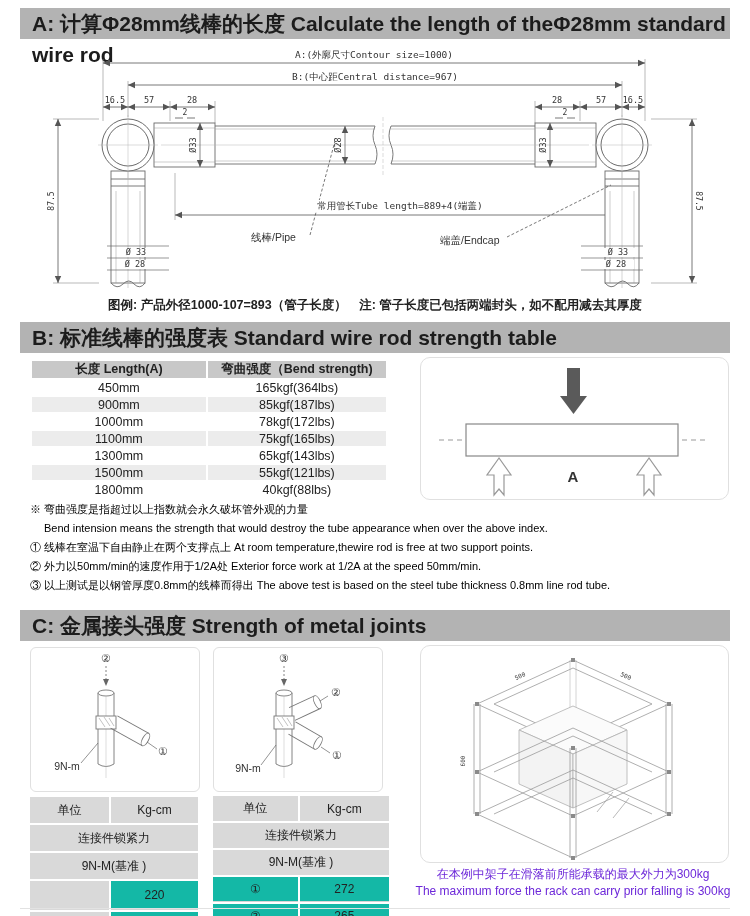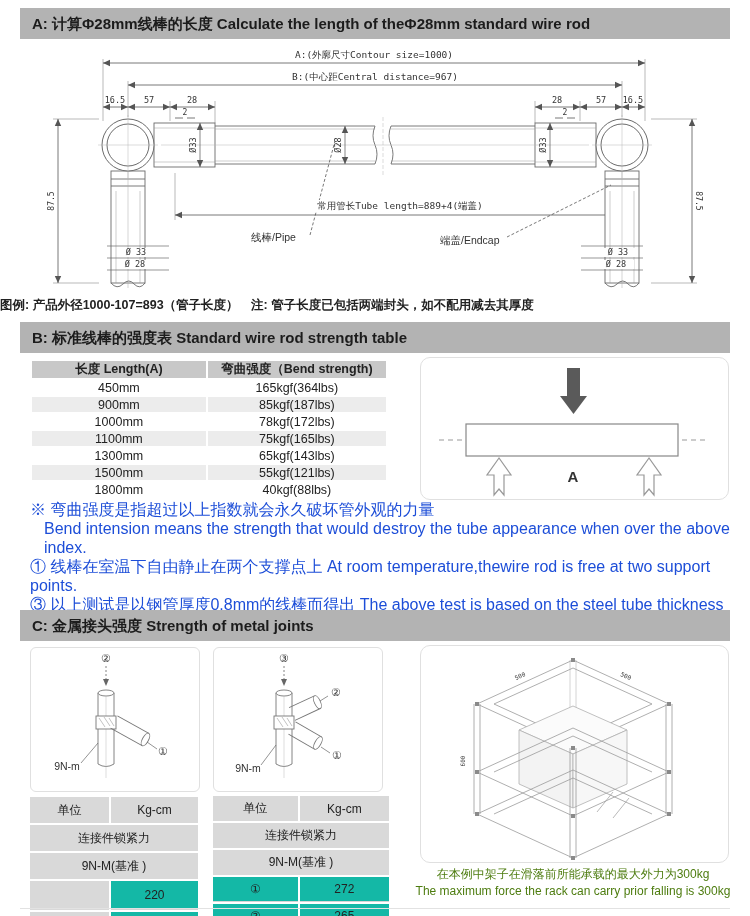--- a/index.html
+++ b/index.html
@@ -1,45 +1,45 @@
 <!DOCTYPE html>
 <html><head>
 <meta charset="utf-8">
 <style>
   html,body{margin:0;padding:0;background:#fff;}
   .page{position:relative;width:750px;height:916px;background:#fff;overflow:hidden;
         font-family:"Liberation Sans",sans-serif;color:#222;}
   .sec-bar{position:absolute;left:20px;width:698px;height:31px;background:#b3b3b3;
-           color:#1c1c1c;font-weight:bold;font-size:15px;line-height:31px;padding-left:12px;}
-  .draw-caption{position:absolute;left:0;top:297px;width:750px;
+           color:#1c1c1c;font-weight:bold;font-size:21px;line-height:31px;padding-left:12px;}
+  .draw-caption{position:absolute;left:0;top:297px;width:750px;text-align:center;
                 font-weight:bold;font-size:12.5px;color:#222;}
   
   table{border-collapse:separate;}
   .btab{position:absolute;left:30px;top:359px;width:358px;border-spacing:2px;font-size:12.5px;}
   .btab td{height:15px;text-align:center;padding:0;}
   .btab .hd td{background:#c8c8c8;font-weight:bold;color:#222;}
   .btab tr:nth-child(odd):not(.hd) td{background:#ececec;}
   .btab td.c1{width:176px;margin-left:20px;} .btab td.c2{width:180px;}
   .panel{position:absolute;background:#fff;border:1px solid #e0e0e0;border-radius:10px;}
-  .notes{position:absolute;left:30px;top:500px;width:705px;font-size:16px;line-height:19px;color:#1d4ed8;}
+  .notes{position:absolute;left:30px;top:500px;width:705px;font-size:11px;line-height:19px;color:#000000;}
   .notes .ind{padding-left:14px;}
   
   .ctab{position:absolute;border-spacing:2px;font-size:12px;}
   .ctab td{text-align:center;padding:4px;}
   .ctab td.lab{background:#d9d9d9;color:#222;}
   .ctab td.num{background:#14b8a6;border-bottom:1px solid #d5d5d5;}
   .ctab1{left:28px;top:795px;width:172px;}
   .ctab1 td{height:18px;}
   .ctab1 tr.vrow td{height:20px;}
   .ctab1 td.c1{width:80px;} .ctab1 td.c2{width:88px;}
   .ctab2{left:211px;top:794px;width:180px;}
   .ctab2 td{height:16px;}
   .ctab2 td.c1{width:86px;} .ctab2 td.c2{width:90px;}
   .c3-caption{position:absolute;left:403px;top:866px;width:340px;text-align:center;
-              font-size:12px;color:#4d7c0f;line-height:17px;}
+              font-size:12px;color:#6d28d9;line-height:17px;}
   .bottom-rule{position:absolute;left:20px;top:908px;width:710px;height:1px;background:#e2e2e2;}
   svg text{font-family:"DejaVu Sans Mono",monospace;fill:#333;}
   svg text.cjk{font-family:"Liberation Sans",sans-serif;}
 </style>
 </head>
 <body>
 
 <div class="page">
 
   <div class="sec-bar" style="top:8px">
@@ -243,20 +243,21 @@
         <polygon points="78,100 66,117 73,117 73,137 78,131 83,137 83,117 90,117"></polygon>
         <polygon points="228,100 216,117 223,117 223,137 228,131 233,137 233,117 240,117"></polygon>
       </g>
     </svg>
   </div>
 
   <div class="notes">
     <div>※ 弯曲强度是指超过以上指数就会永久破坏管外观的力量</div>
     <div class="ind">Bend intension means the strength that would destroy the tube appearance when over the above index.</div>
     <div>① 线棒在室温下自由静止在两个支撑点上 At room temperature,thewire rod is free at two support points.</div>
+    <div>② 外力以50mm/min的速度作用于1/2A处 Exterior force work at 1/2A at the speed 50mm/min.</div>
     <div>③ 以上测试是以钢管厚度0.8mm的线棒而得出 The above test is based on the steel tube thickness 0.8mm line rod tube.</div>
   </div>
 
   <div class="sec-bar" style="top:610px">
     <span>C: 金属接头强度 Strength of metal joints</span>
   </div>
 
   <div class="panel" style="left:30px;top:647px;width:168px;height:143px;border-radius:6px">
     <svg width="166" height="141" viewBox="0 0 166 141">
       <text class="cjk" x="75" y="14" font-size="11" text-anchor="middle">②</text>

